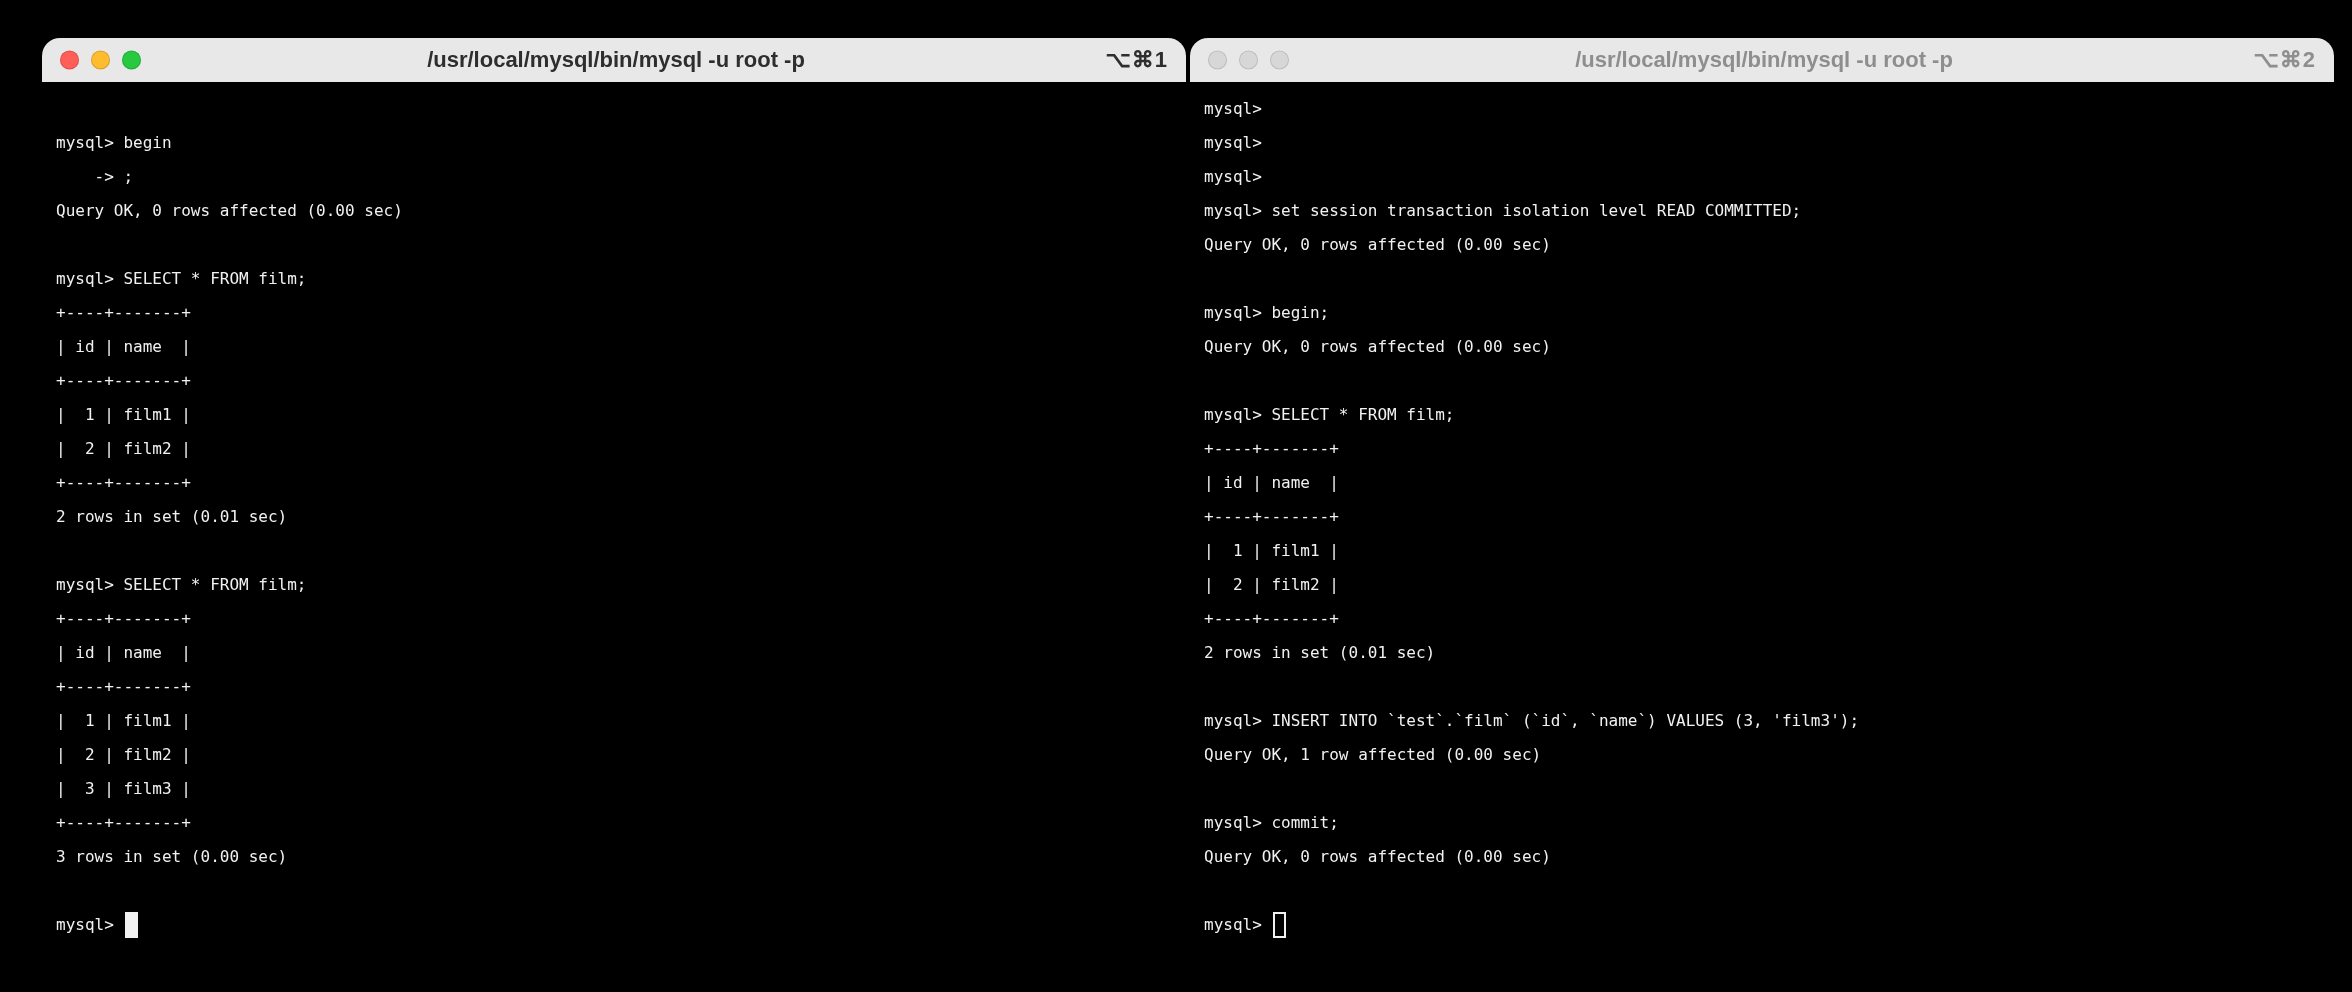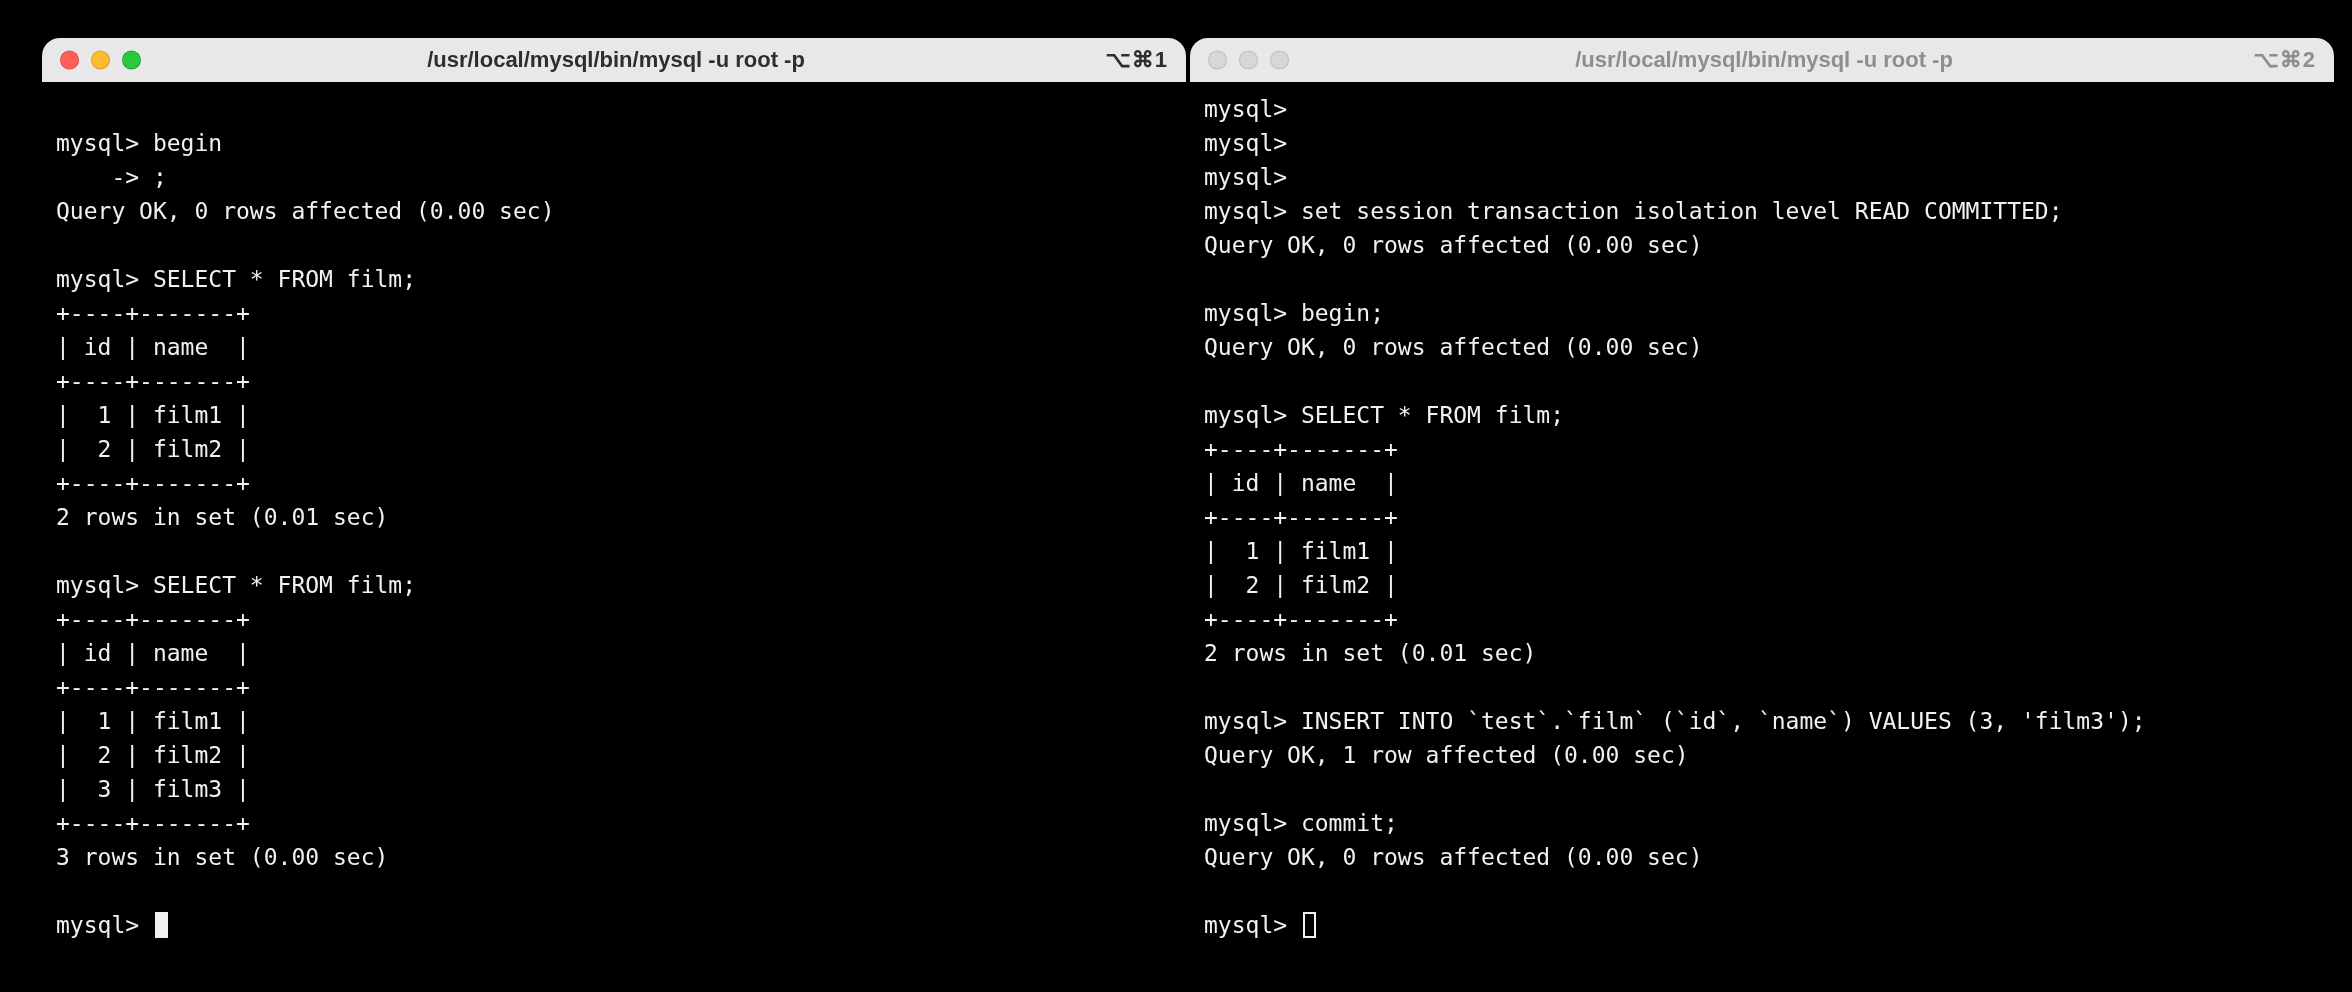--- a/index.html
+++ b/index.html
@@ -73,21 +73,21 @@
     transform: translateY(-50%);
     font-family: -apple-system, "Helvetica Neue", Arial, sans-serif;
     font-size: 22px;
     font-weight: 700;
     letter-spacing: 1px;
   }
   .content {
     background: #000;
     color: #f1f1f1;
     font-family: "Menlo", "SFMono-Regular", "Consolas", monospace;
-    font-size: 23px;
+    font-size: 16px;
     line-height: 34px;
     padding: 10px 14px 14px 14px;
     white-space: pre;
     min-height: 880px;
     box-sizing: border-box;
   }
   .prompt-line {
     display: flex;
     align-items: center;
   }

